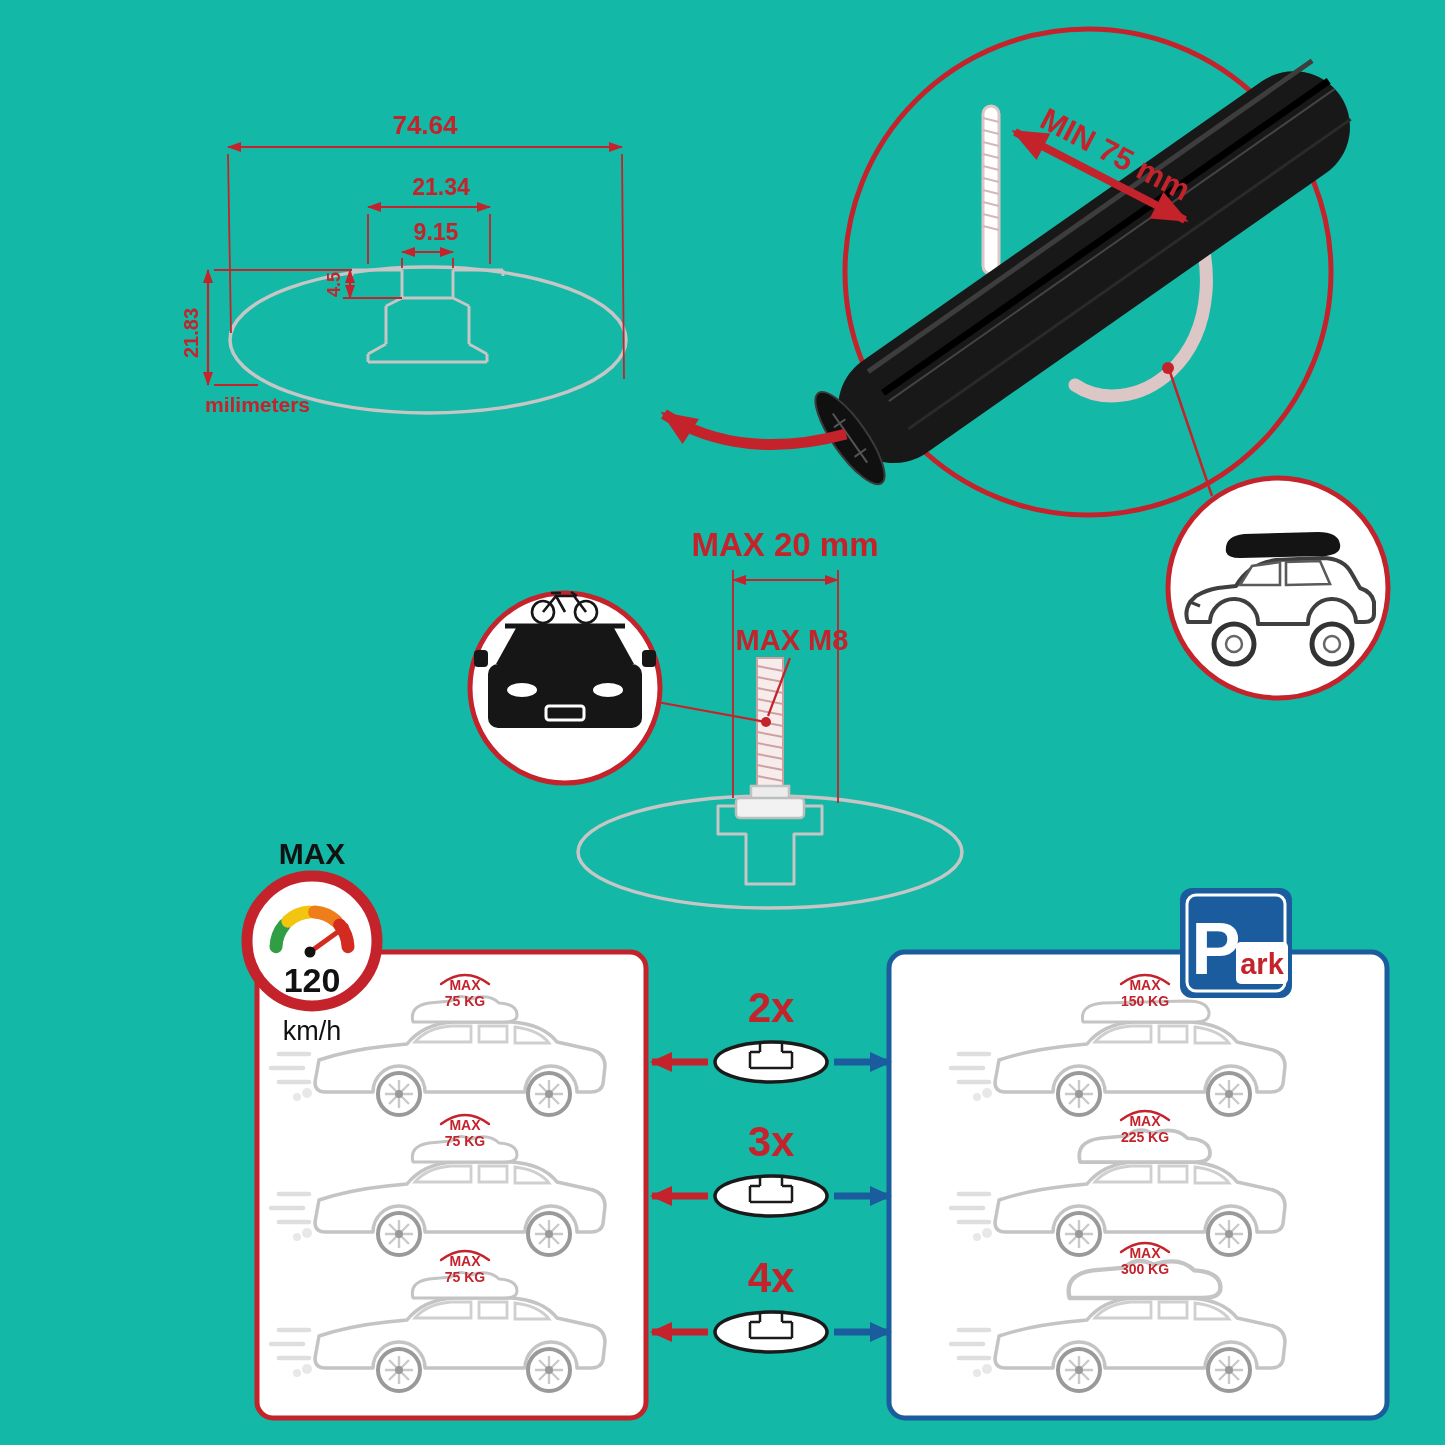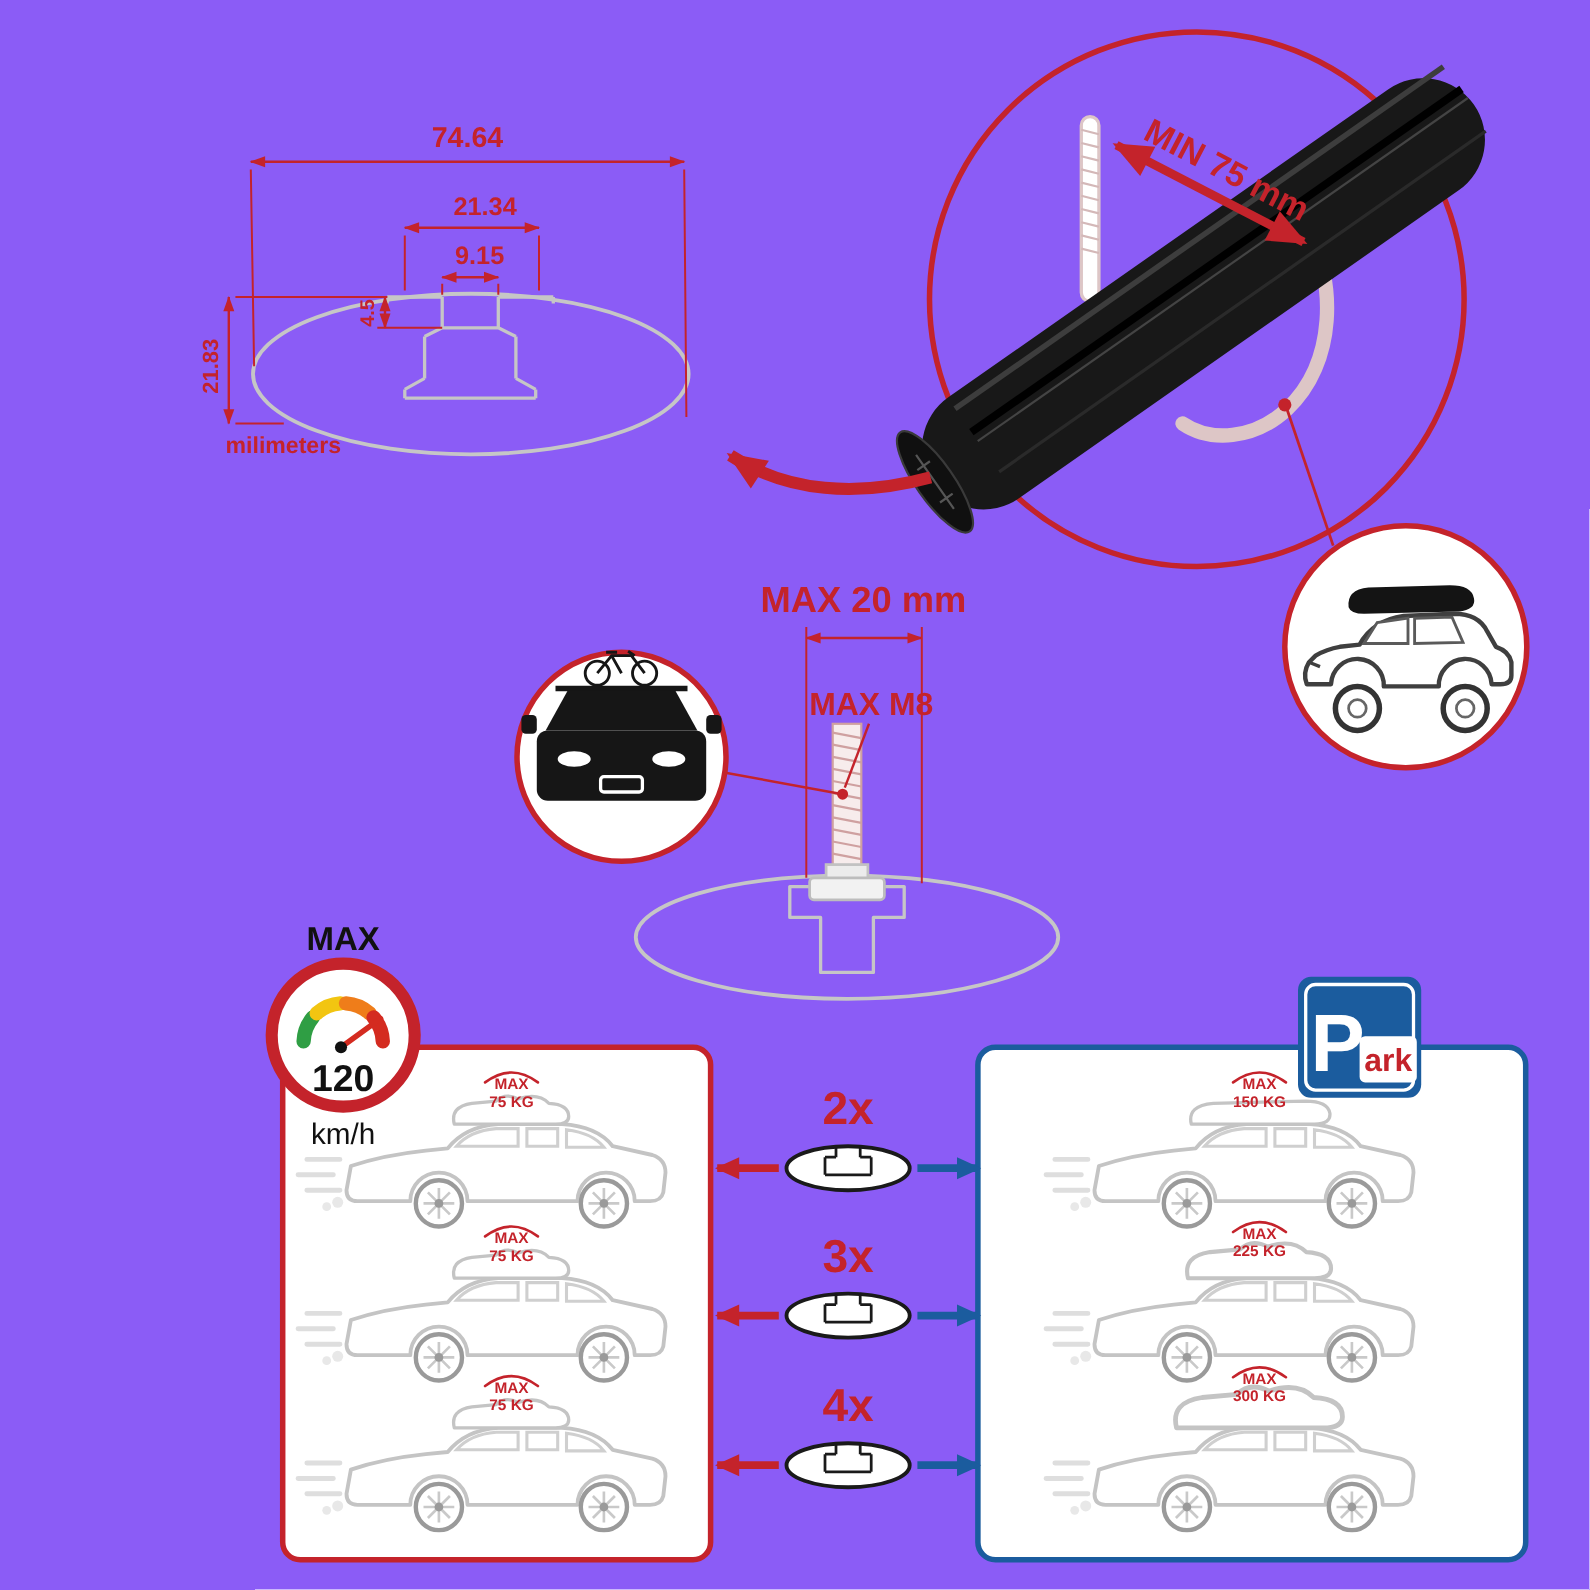--- a/index.html
+++ b/index.html
@@ -1,16 +1,16 @@
 <!DOCTYPE html>
 <html><head>
 <meta charset="utf-8">
 <style>
   html,body{margin:0;padding:0;background:#fff;}
-  #stage{position:relative;width:1445px;height:1445px;background:#8b5cf6;overflow:hidden;}
+  #stage{position:relative;width:1445px;height:1445px;background:#14b8a6;overflow:hidden;}
   svg{display:block;}
   text{font-family:"Liberation Sans",sans-serif;}
   .dim{stroke:#C4232B;stroke-width:2.2;fill:none;}
   .dimext{stroke:#C4232B;stroke-width:1.8;fill:none;}
   .dimtext{fill:#C4232B;font-weight:bold;}
   .gray{stroke:#C6C6C6;stroke-width:3.5;fill:none;}
   .grayprofile{stroke:#C6C6C6;stroke-width:3;fill:none;stroke-linejoin:round;}
   .redcircle{fill:#fff;stroke:#C4232B;stroke-width:5;}
   .carbody{fill:#fff;stroke:#c4c4c4;stroke-width:3.5;stroke-linejoin:round;}
   .carwin{fill:#fff;stroke:#cfcfcf;stroke-width:2.8;}

